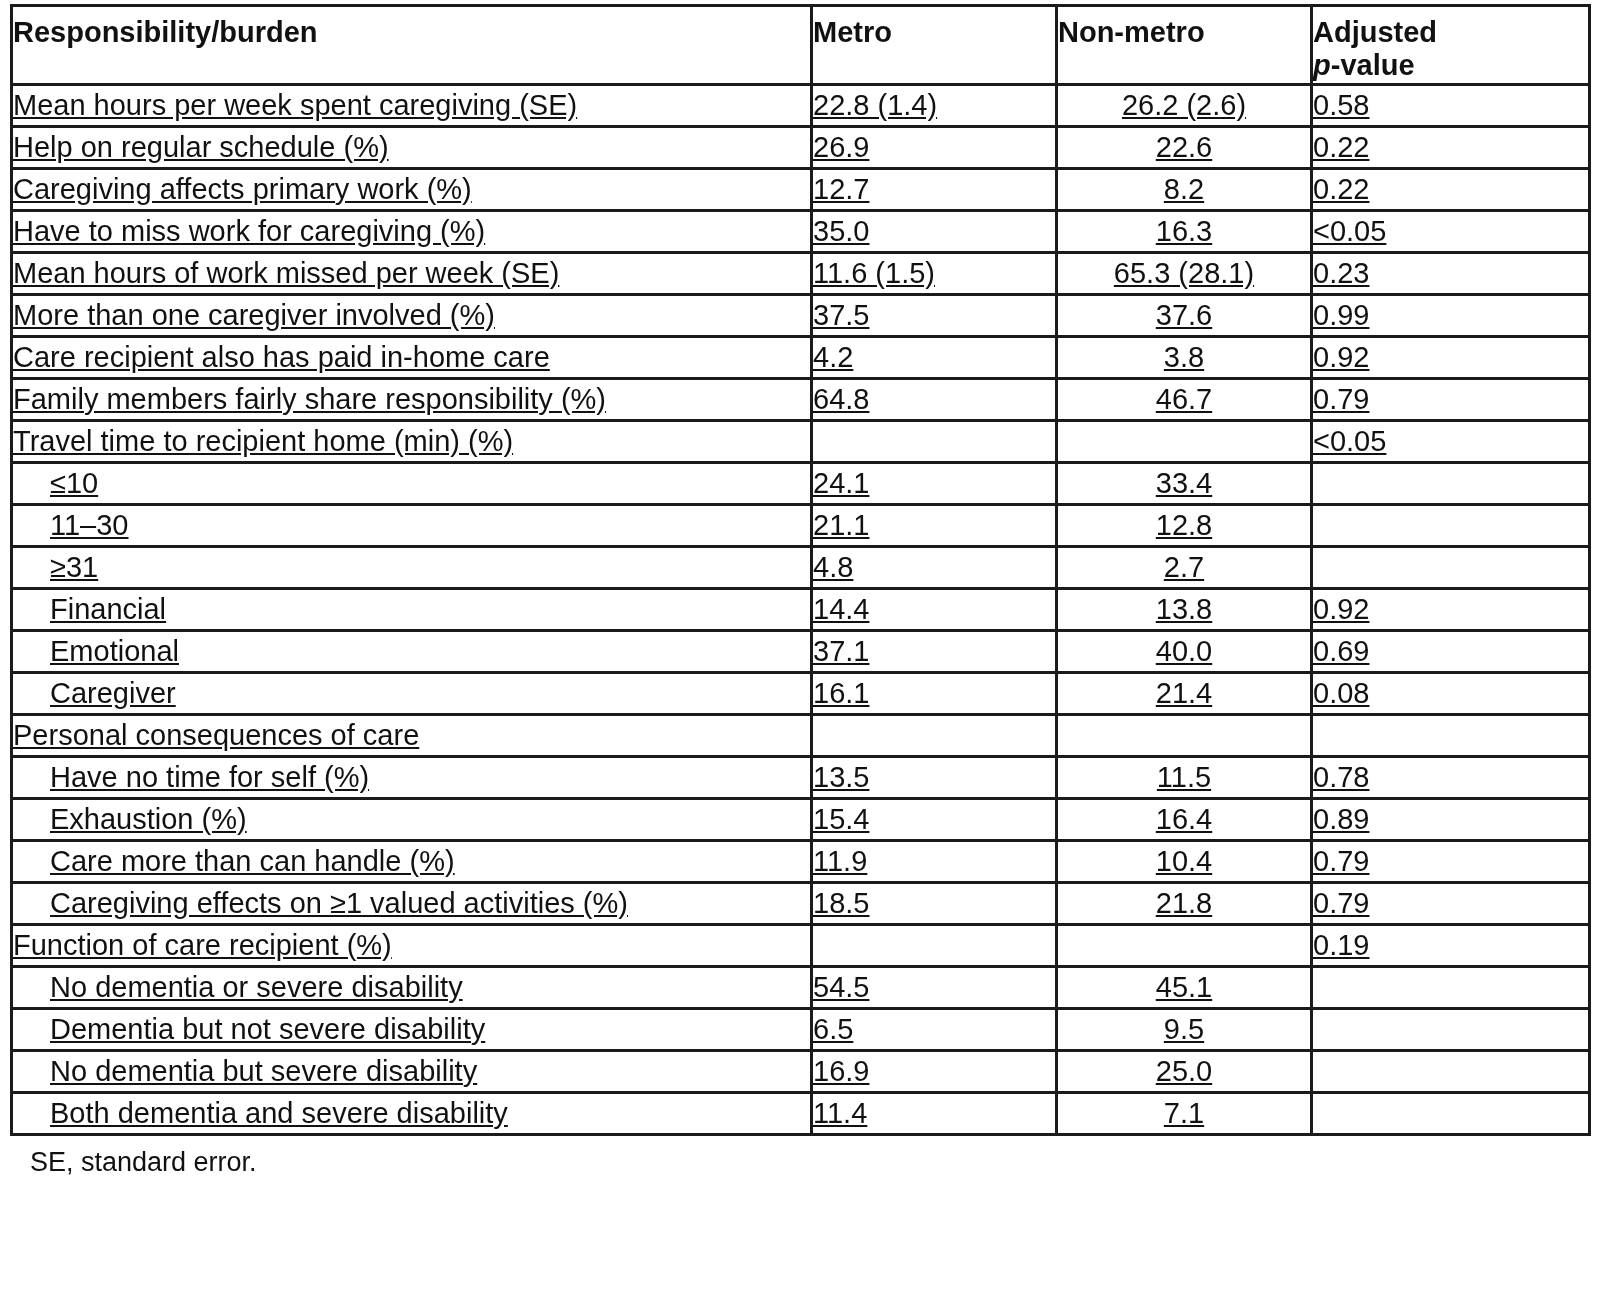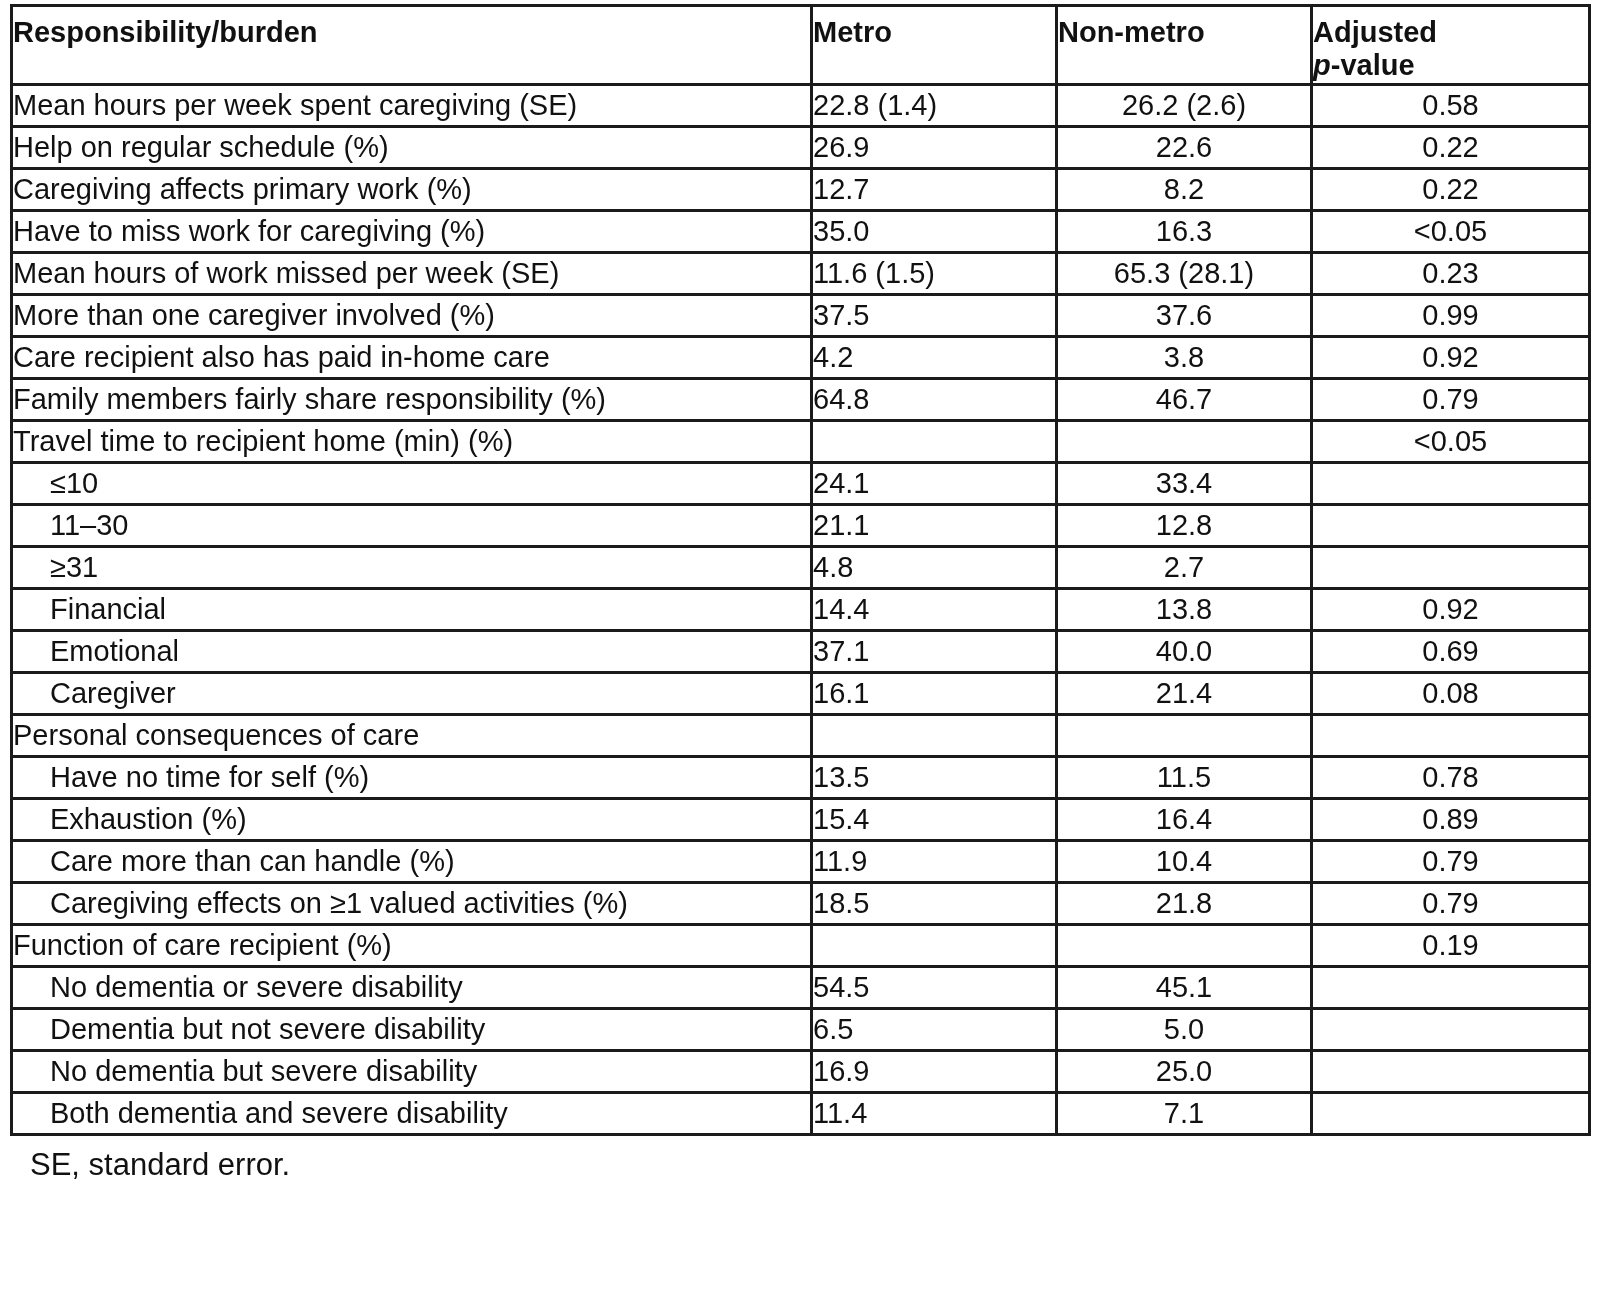--- a/index.html
+++ b/index.html
@@ -44,30 +44,30 @@
     vertical-align: top;
     padding-top: 9px;
     text-align: left;
   }
   th.h-label { padding-left: 20px; }
   th.h-metro { padding-left: 23px; }
   th.h-nonmetro, th.h-pvalue { text-align: center; padding-left: 0; }
   .ital { font-style: italic; }
 
   
-  tr.row { height: 42px; }
+  tr.row { height: 42px; text-decoration: underline; }
   td.label { text-align: left; padding-left: 20px; vertical-align: middle; }
   td.label.sub { padding-left: 37px; }
   td.metro { text-align: left; padding-left: 23px; vertical-align: middle; }
   td.nonmetro { text-align: center; vertical-align: middle; }
-  td.pval { text-align: center; vertical-align: middle; }
+  td.pval { vertical-align: middle; }
 
   .footnote {
     margin: 11px 0 0 30px;
-    font-size: 31px;
+    font-size: 27px;
     color: #111111;
   }
 </style>
 </head>
 <body>
 
 <div class="page">
   <table class="stats">
     <colgroup>
         <col class="c1">
@@ -211,21 +211,21 @@
     </tr>
     <tr class="row">
       <td class="label sub">No dementia or severe disability</td>
       <td class="metro">54.5</td>
       <td class="nonmetro">45.1</td>
       <td class="pval"></td>
     </tr>
     <tr class="row">
       <td class="label sub">Dementia but not severe disability</td>
       <td class="metro">6.5</td>
-      <td class="nonmetro">5.0</td>
+      <td class="nonmetro">9.5</td>
       <td class="pval"></td>
     </tr>
     <tr class="row">
       <td class="label sub">No dementia but severe disability</td>
       <td class="metro">16.9</td>
       <td class="nonmetro">25.0</td>
       <td class="pval"></td>
     </tr>
     <tr class="row">
       <td class="label sub">Both dementia and severe disability</td>

